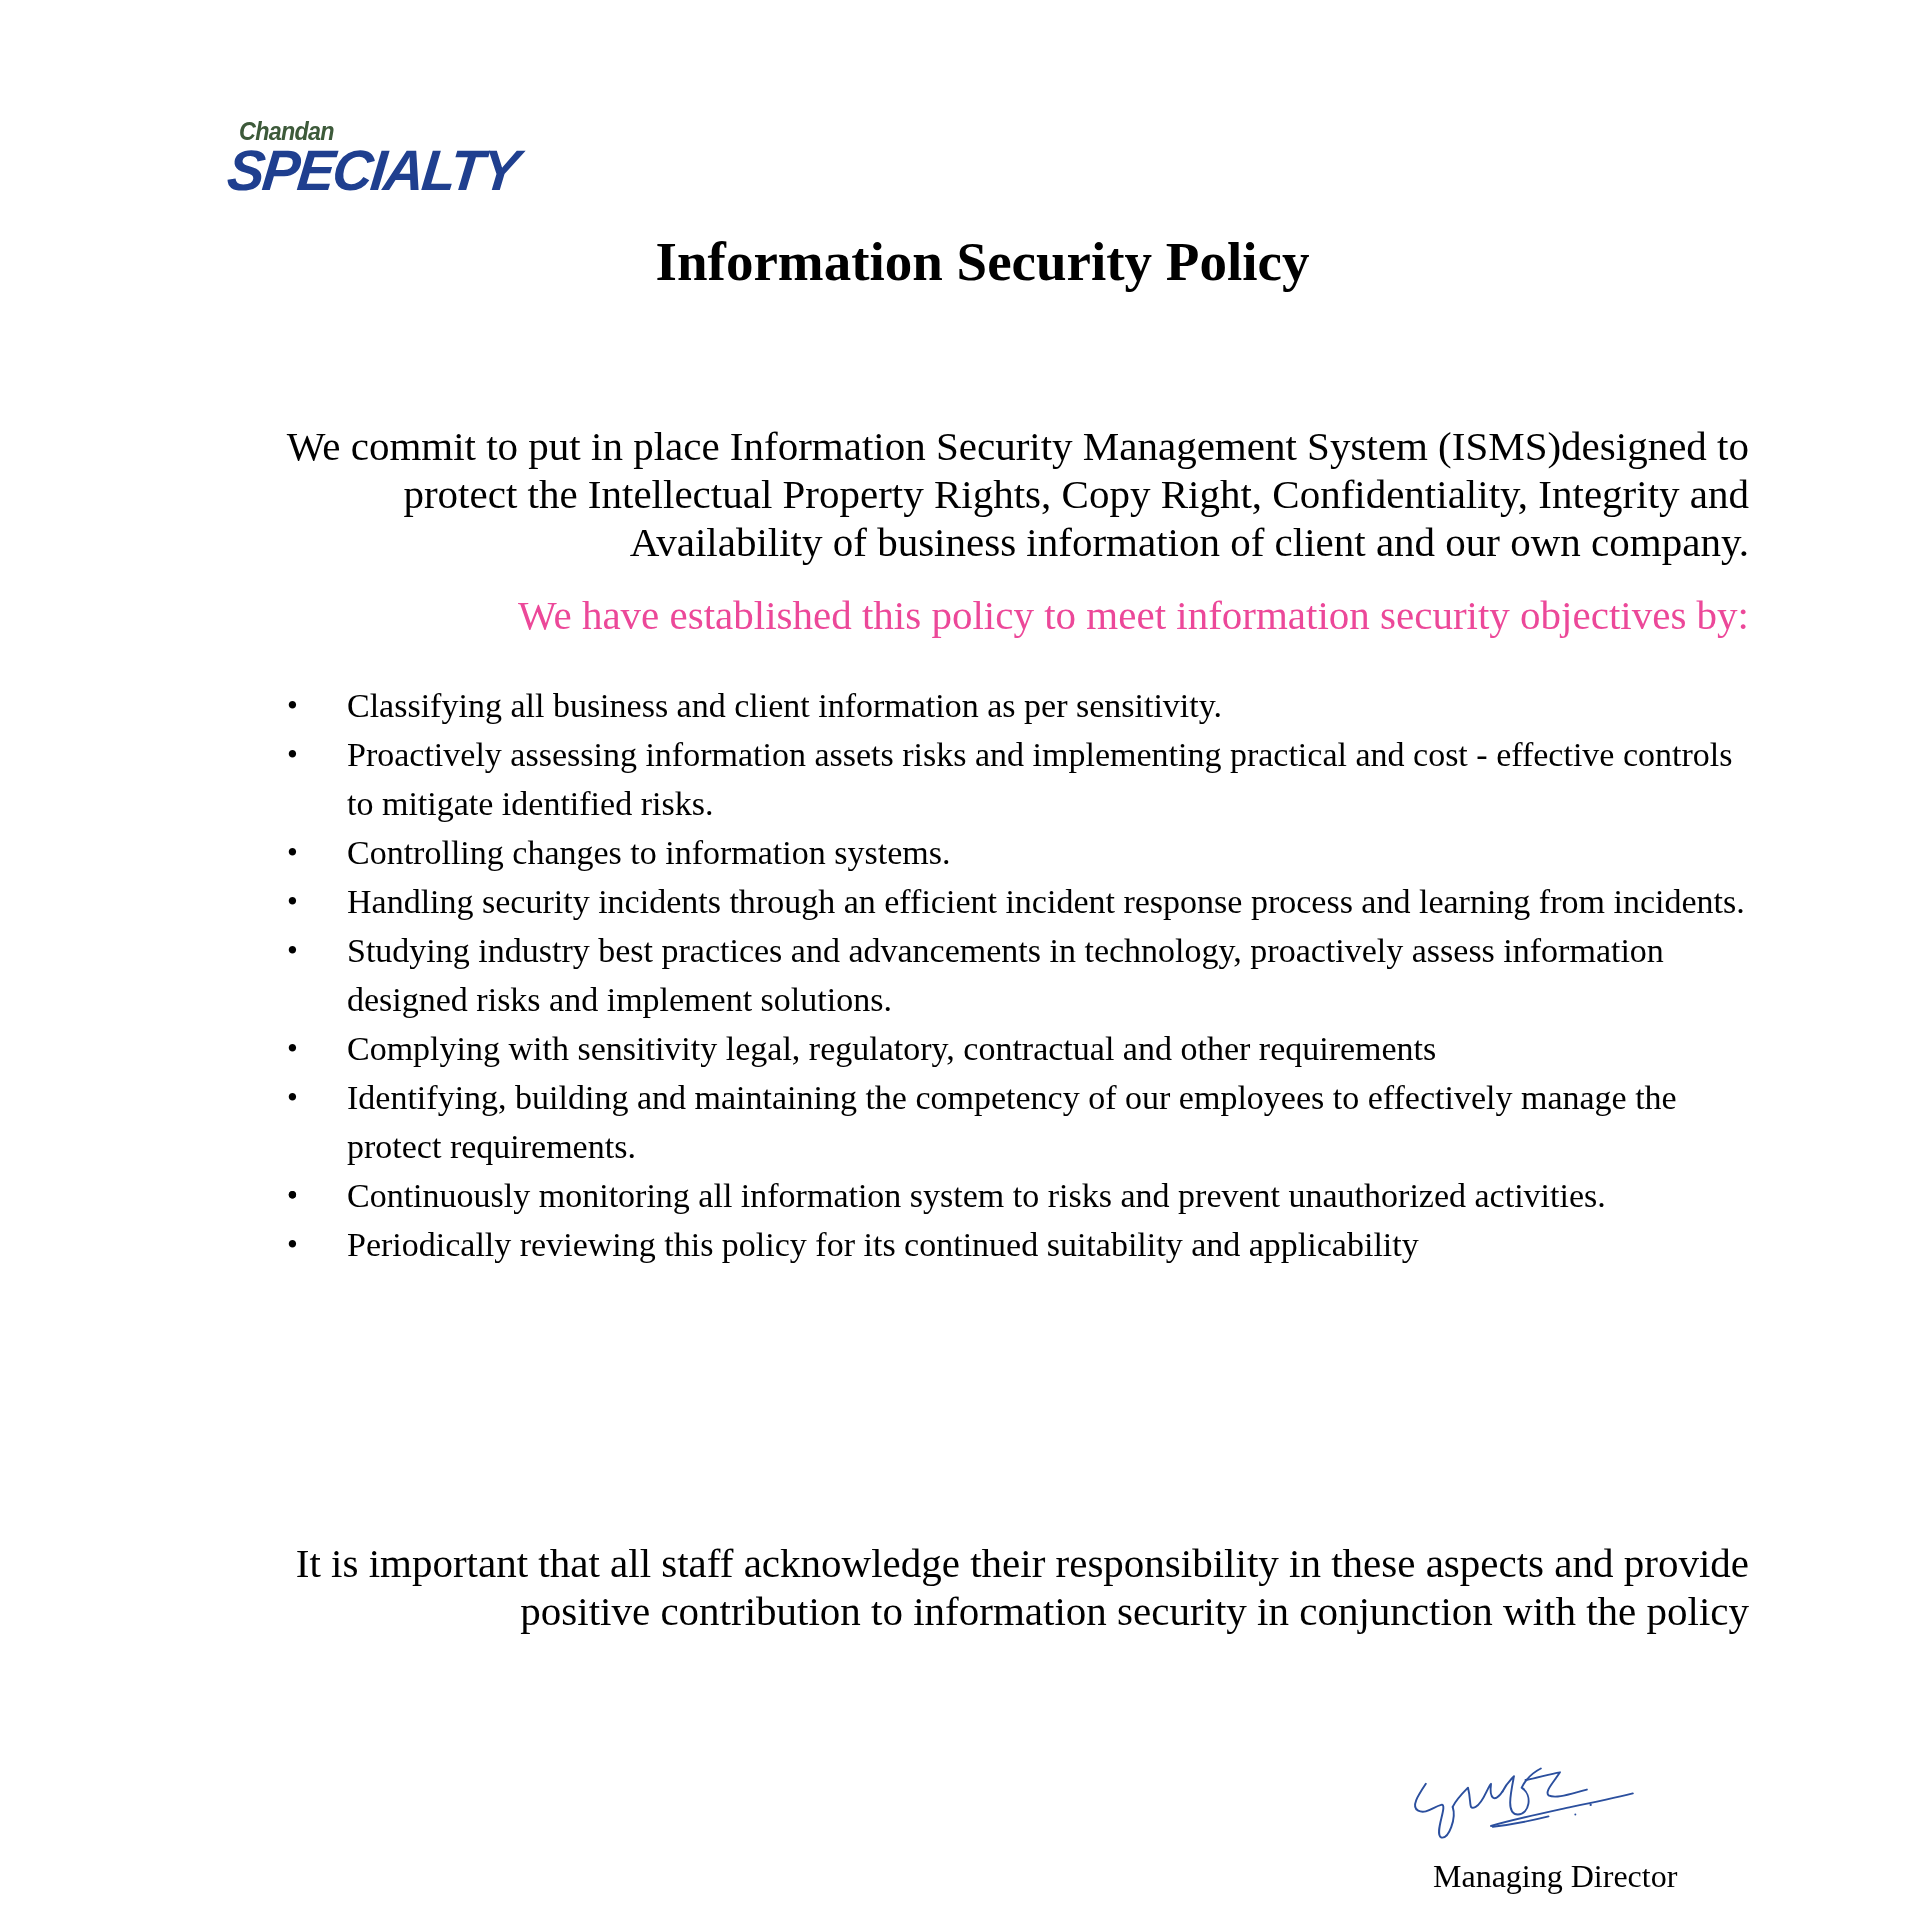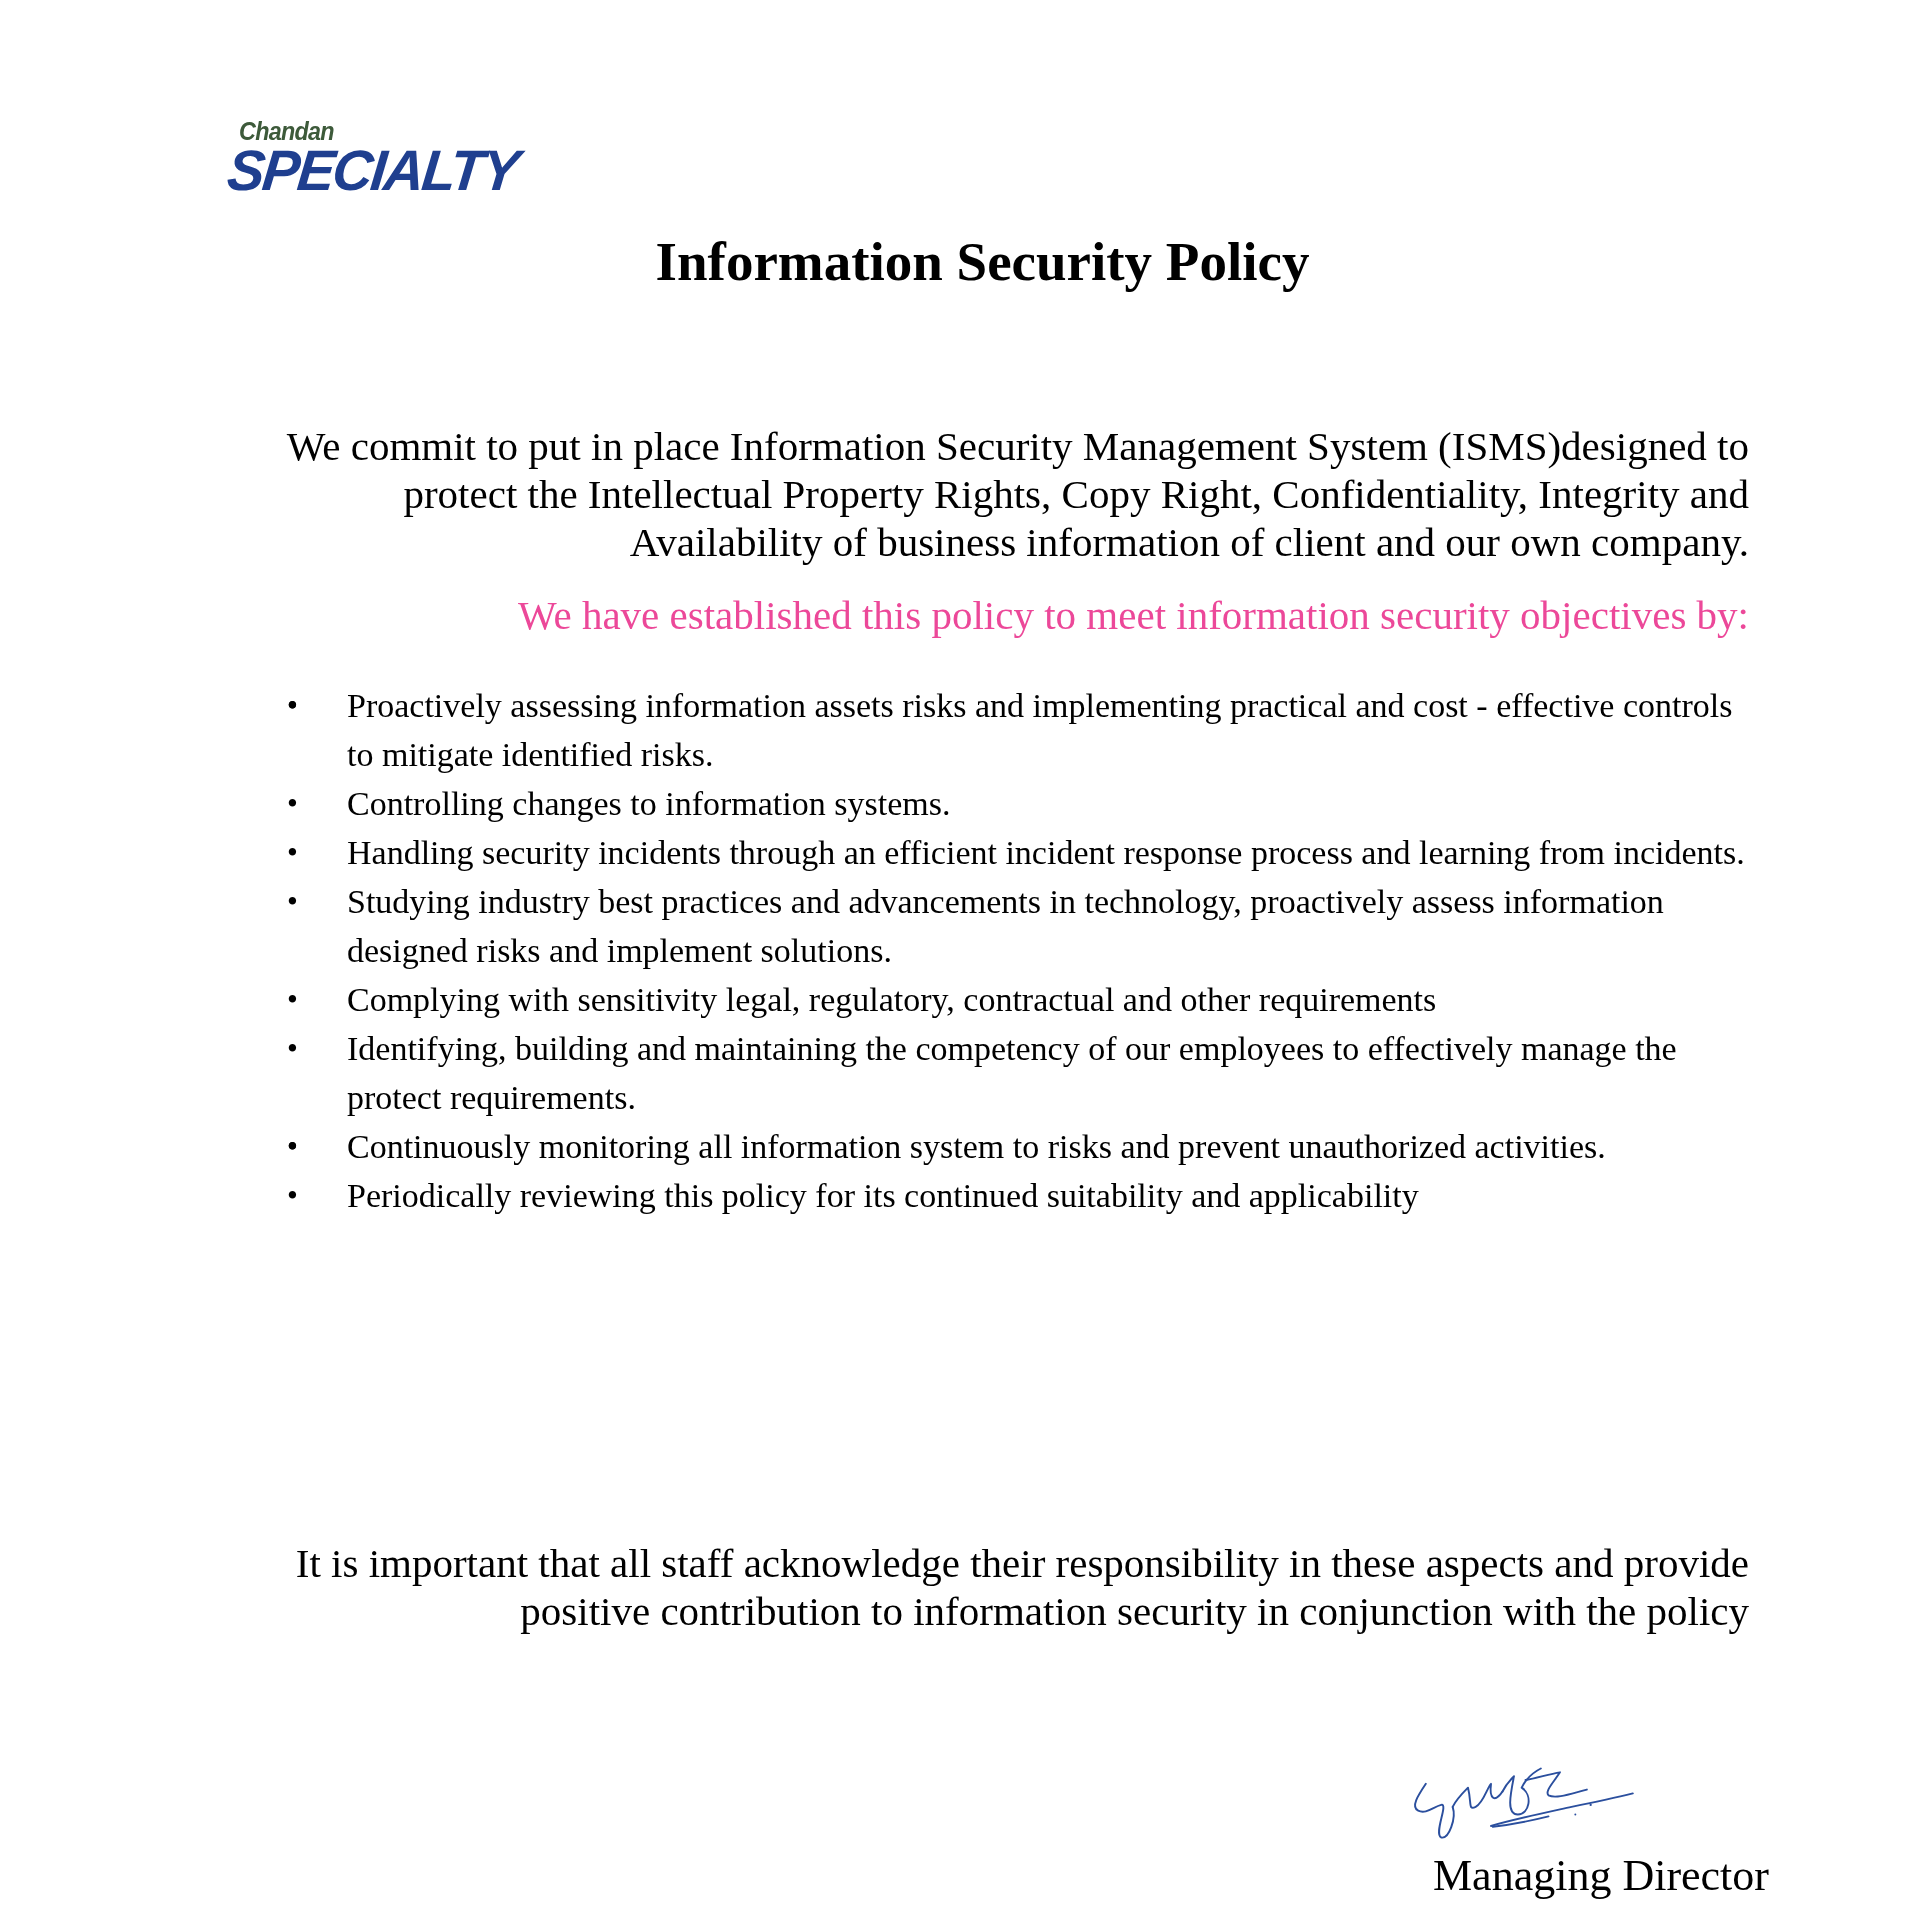--- a/index.html
+++ b/index.html
@@ -16,38 +16,38 @@
              font-weight: bold; font-size: 55px; line-height: 65px; }
     .para { position: absolute; left: 227px; width: 1522px; font-size: 41px; line-height: 48px; text-align: right; }
     .p1 { top: 422px; }
     .p2 { top: 591px; color: #ec4899; }
     .list { position: absolute; left: 231px; top: 681px; width: 1522px; margin: 0; padding: 0; list-style: none;
             font-size: 34px; line-height: 49px; }
     .list li { position: relative; padding-left: 116px; }
     .list li .bullet { position: absolute; left: 56px; top: 0; font-size: 31px; }
     .p3 { top: 1539px; }
     .signature { position: absolute; left: 1410px; top: 1757px; width: 277px; height: 92px; }
-    .sig-title { position: absolute; left: 1433px; top: 1855px; font-size: 44px; line-height: 42px; }
+    .sig-title { position: absolute; left: 1433px; top: 1855px; font-size: 32px; line-height: 42px; }
   </style>
 </head>
 <body>
 
 <div class="logo">
   <div class="logo-chandan">Chandan</div>
   <div class="logo-specialty">SPECIALTY</div>
 </div>
 
 <div class="title">Information Security Policy</div>
 
 <div class="para p1">We commit to put in place Information Security Management System (ISMS)designed to protect the Intellectual Property Rights, Copy Right, Confidentiality, Integrity and Availability of business information of client and our own company.</div>
 
 <div class="para p2">We have established this policy to meet information security objectives by:</div>
 
 <ul class="list">
-  <li><span class="bullet">•</span></li>
+  <li><span class="bullet">•</span><span>Classifying all business and client information as per sensitivity.</span></li>
   <li><span class="bullet">•</span><span>Proactively assessing information assets risks and implementing practical and cost - effective controls to mitigate identified risks.</span></li>
   <li><span class="bullet">•</span><span>Controlling changes to information systems.</span></li>
   <li><span class="bullet">•</span><span>Handling security incidents through an efficient incident response process and learning from incidents.</span></li>
   <li><span class="bullet">•</span><span>Studying industry best practices and advancements in technology, proactively assess information designed risks and implement solutions.</span></li>
   <li><span class="bullet">•</span><span>Complying with sensitivity legal, regulatory, contractual and other requirements</span></li>
   <li><span class="bullet">•</span><span>Identifying, building and maintaining the competency of our employees to effectively manage the protect requirements.</span></li>
   <li><span class="bullet">•</span></li>
   <li><span class="bullet">•</span><span>Continuously monitoring all information system to risks and prevent unauthorized activities.</span></li>
   <li><span class="bullet">•</span><span>Periodically reviewing this policy for its continued suitability and applicability</span></li>
 </ul>

